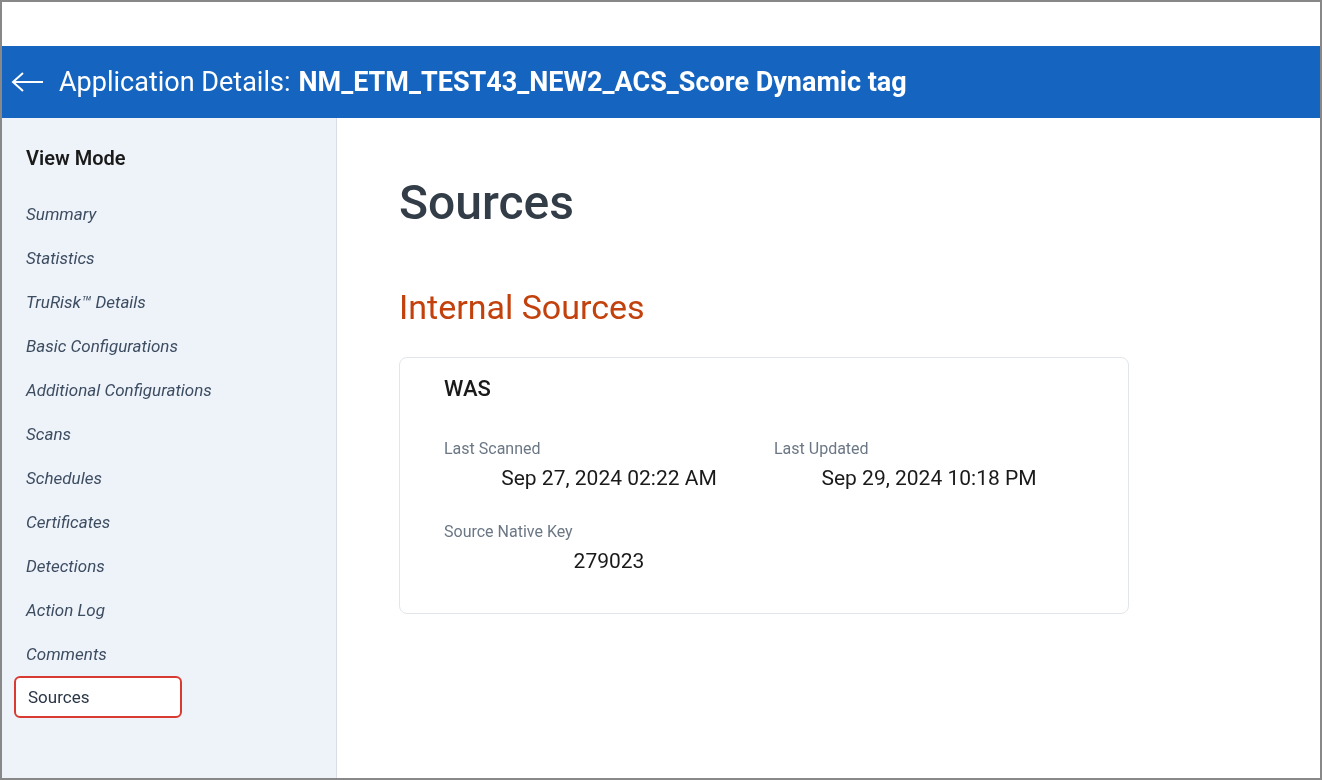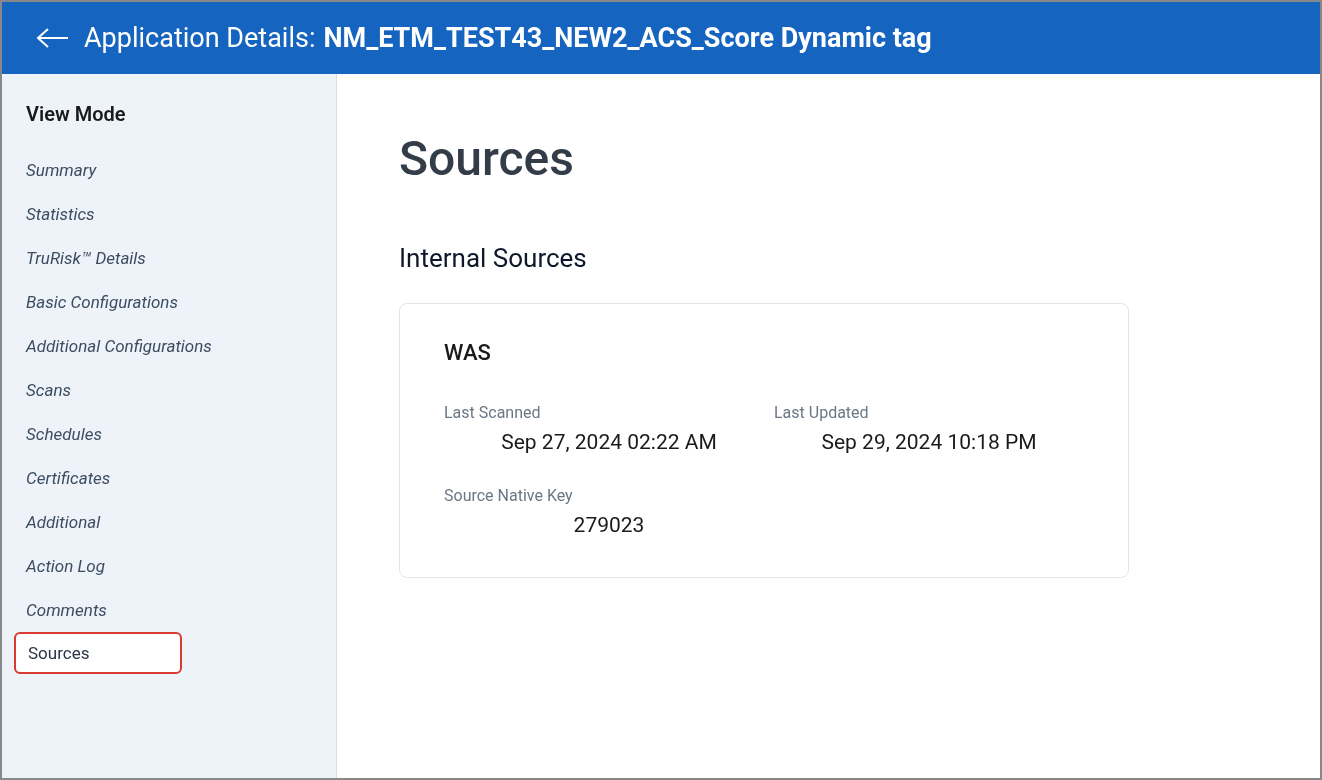--- a/index.html
+++ b/index.html
@@ -14,21 +14,22 @@
       height: 780px;
       overflow: hidden;
       border: 2px solid #888;
     }
     .header {
       background: #1565c0;
       color: #fff;
       height: 72px;
       display: flex;
       align-items: center;
-      padding: 0 32px;
+      padding: 0 7px;
+      margin-top: 44px;
     }
     .back-arrow {
       width: 38px;
       height: 38px;
       display: flex;
       align-items: center;
       justify-content: center;
       cursor: pointer;
       margin-right: 12px;
     }
@@ -88,29 +89,29 @@
       background: #fff;
       padding: 56px 62px;
     }
     .page-title {
       font-size: 48px;
       font-weight: 500;
       color: #333d48;
       margin-bottom: 56px;
     }
     .section-title {
-      font-size: 26px;
+      font-size: 34px;
       font-weight: 400;
-      color: #0f172a;
+      color: #c2410c;
       margin-bottom: 30px;
     }
     .source-card {
       border: 1px solid #e2e6eb;
       border-radius: 8px;
-      padding: 36px 44px 40px 44px;
+      padding: 18px 44px 40px 44px;
       max-width: 730px;
     }
     .source-name {
       font-size: 22px;
       font-weight: 500;
       color: #1a1a1a;
       margin-bottom: 38px;
     }
     .source-fields {
       display: grid;
@@ -147,21 +148,21 @@
   <div class="sidebar">
     <div class="sidebar-title">View Mode</div>
     <div class="sidebar-item">Summary</div>
     <div class="sidebar-item">Statistics</div>
     <div class="sidebar-item">TruRisk™ Details</div>
     <div class="sidebar-item">Basic Configurations</div>
     <div class="sidebar-item">Additional Configurations</div>
     <div class="sidebar-item">Scans</div>
     <div class="sidebar-item">Schedules</div>
     <div class="sidebar-item">Certificates</div>
-    <div class="sidebar-item">Additional</div>
+    <div class="sidebar-item">Detections</div>
     <div class="sidebar-item">Action Log</div>
     <div class="sidebar-item">Comments</div>
     <div class="highlight-box">Sources</div>
   </div>
 
   <div class="main">
     <h1 class="page-title">Sources</h1>
     <h2 class="section-title">Internal Sources</h2>
     <div class="source-card">
       <div class="source-name">WAS</div>

